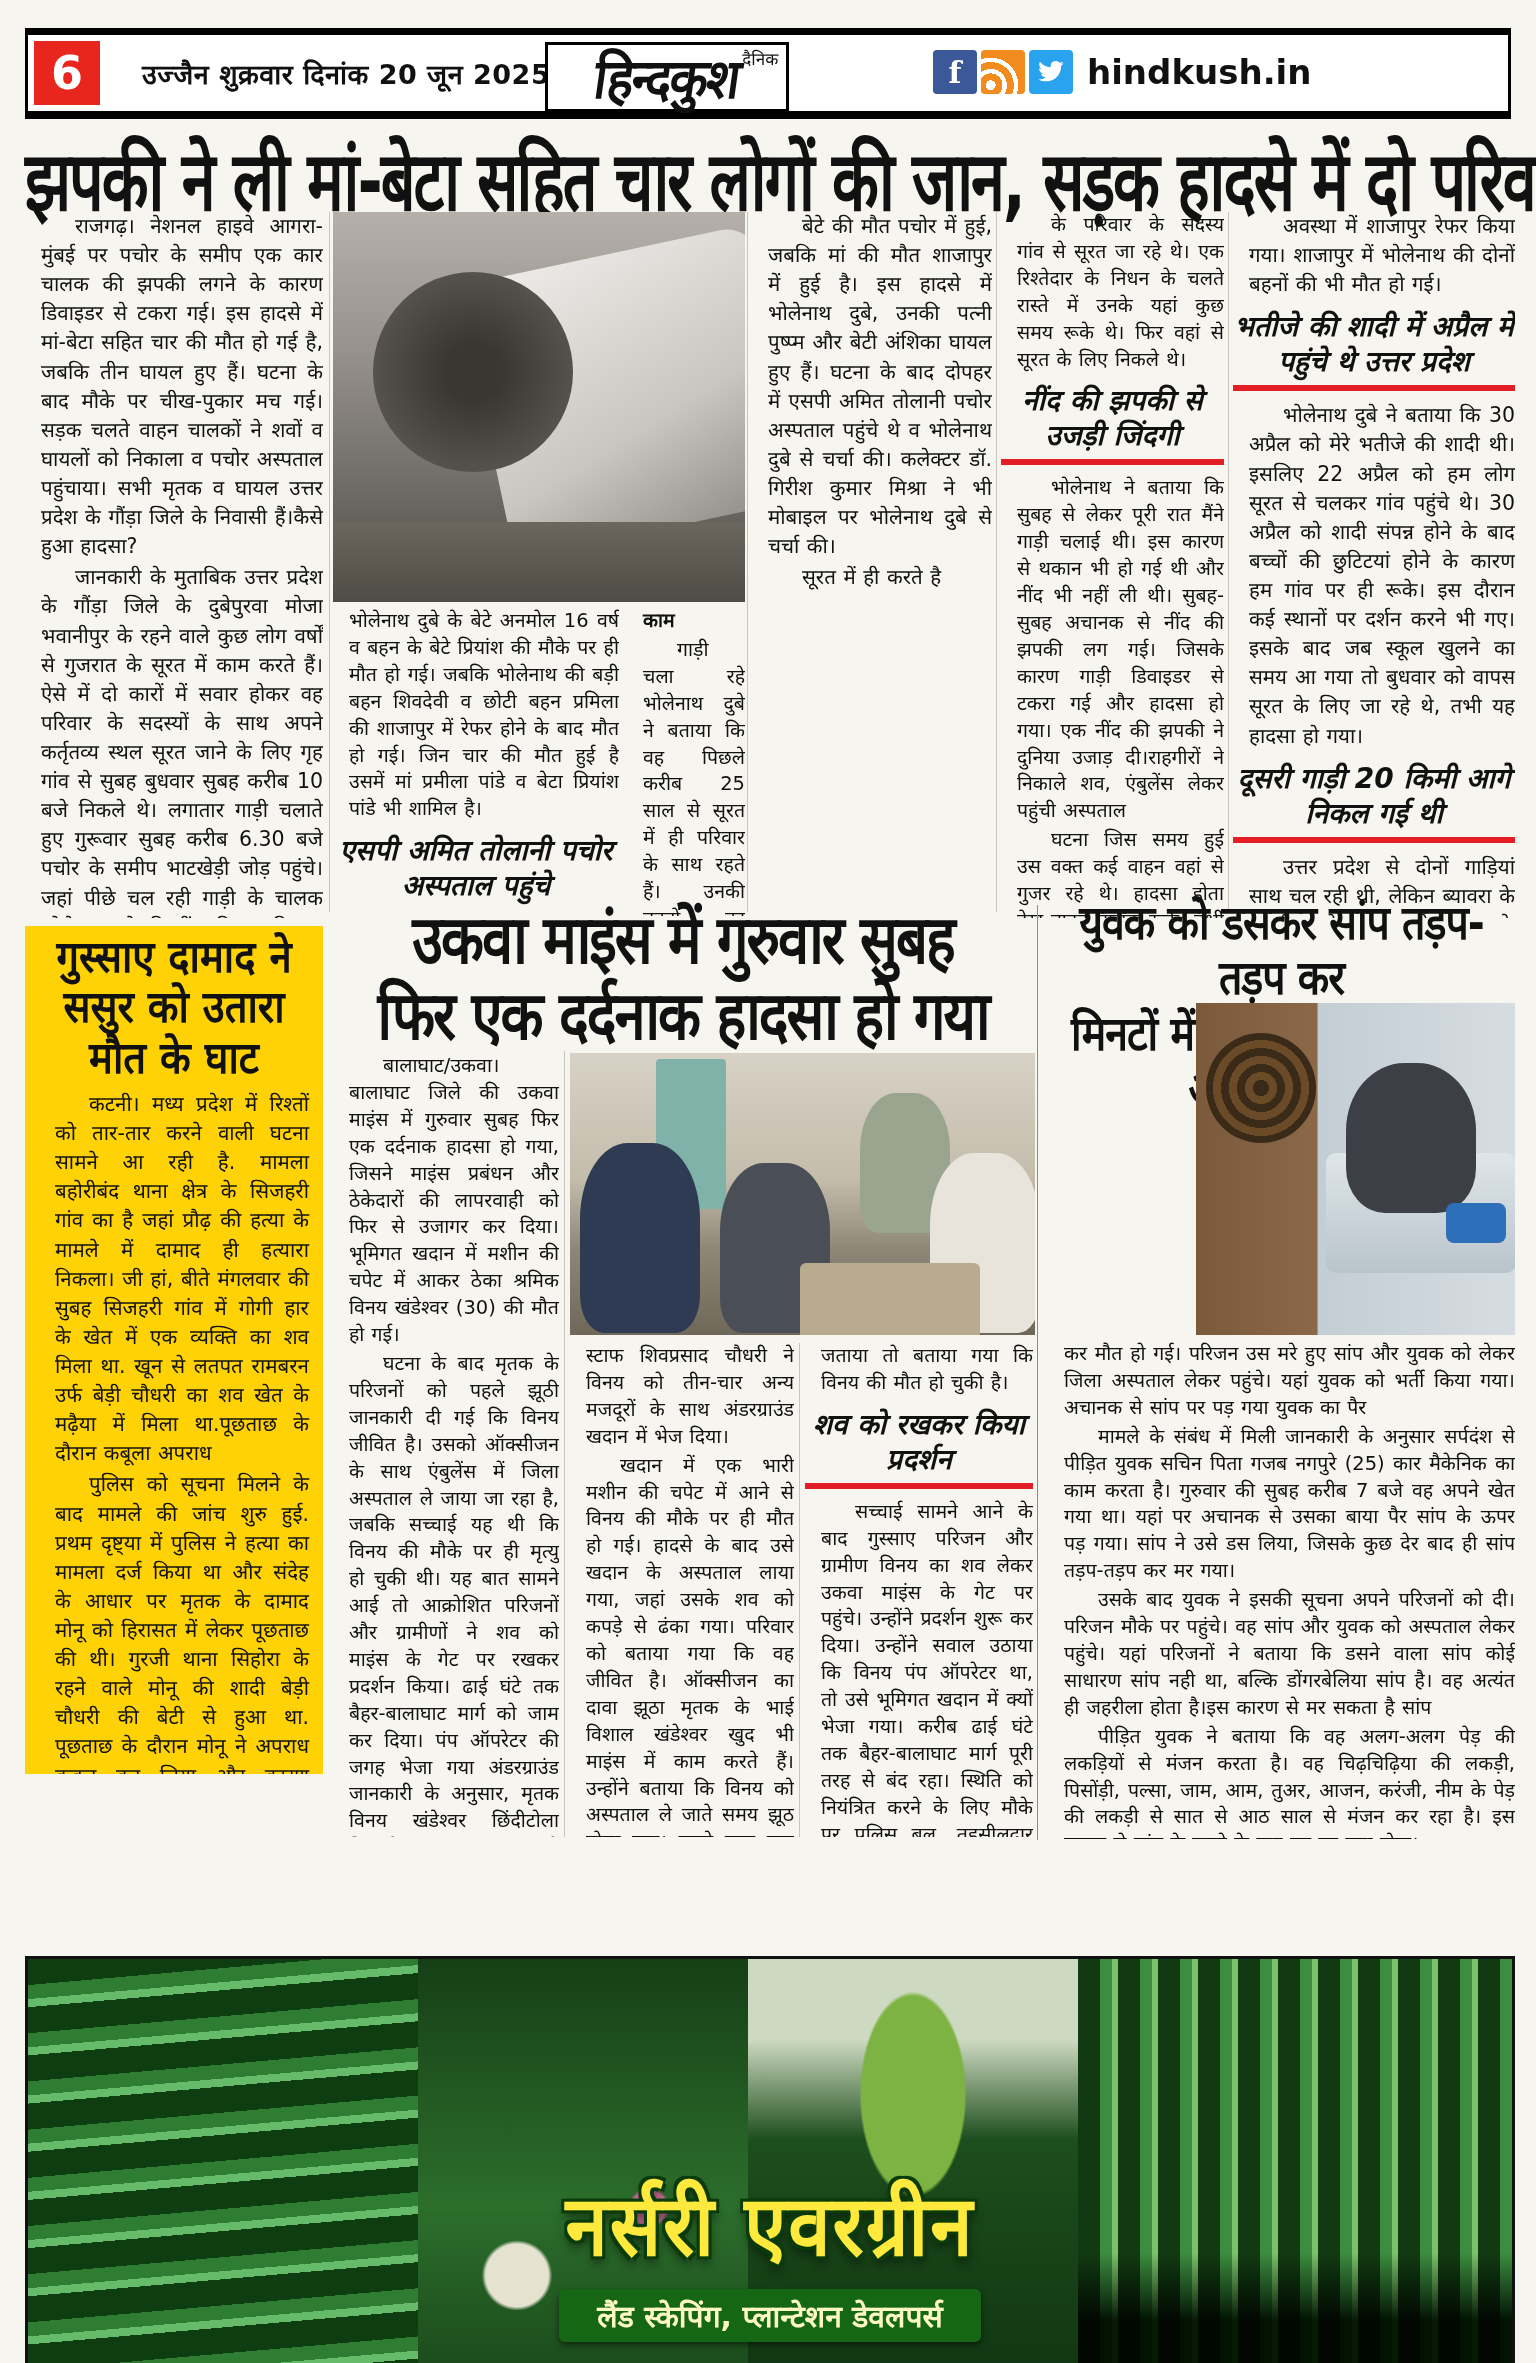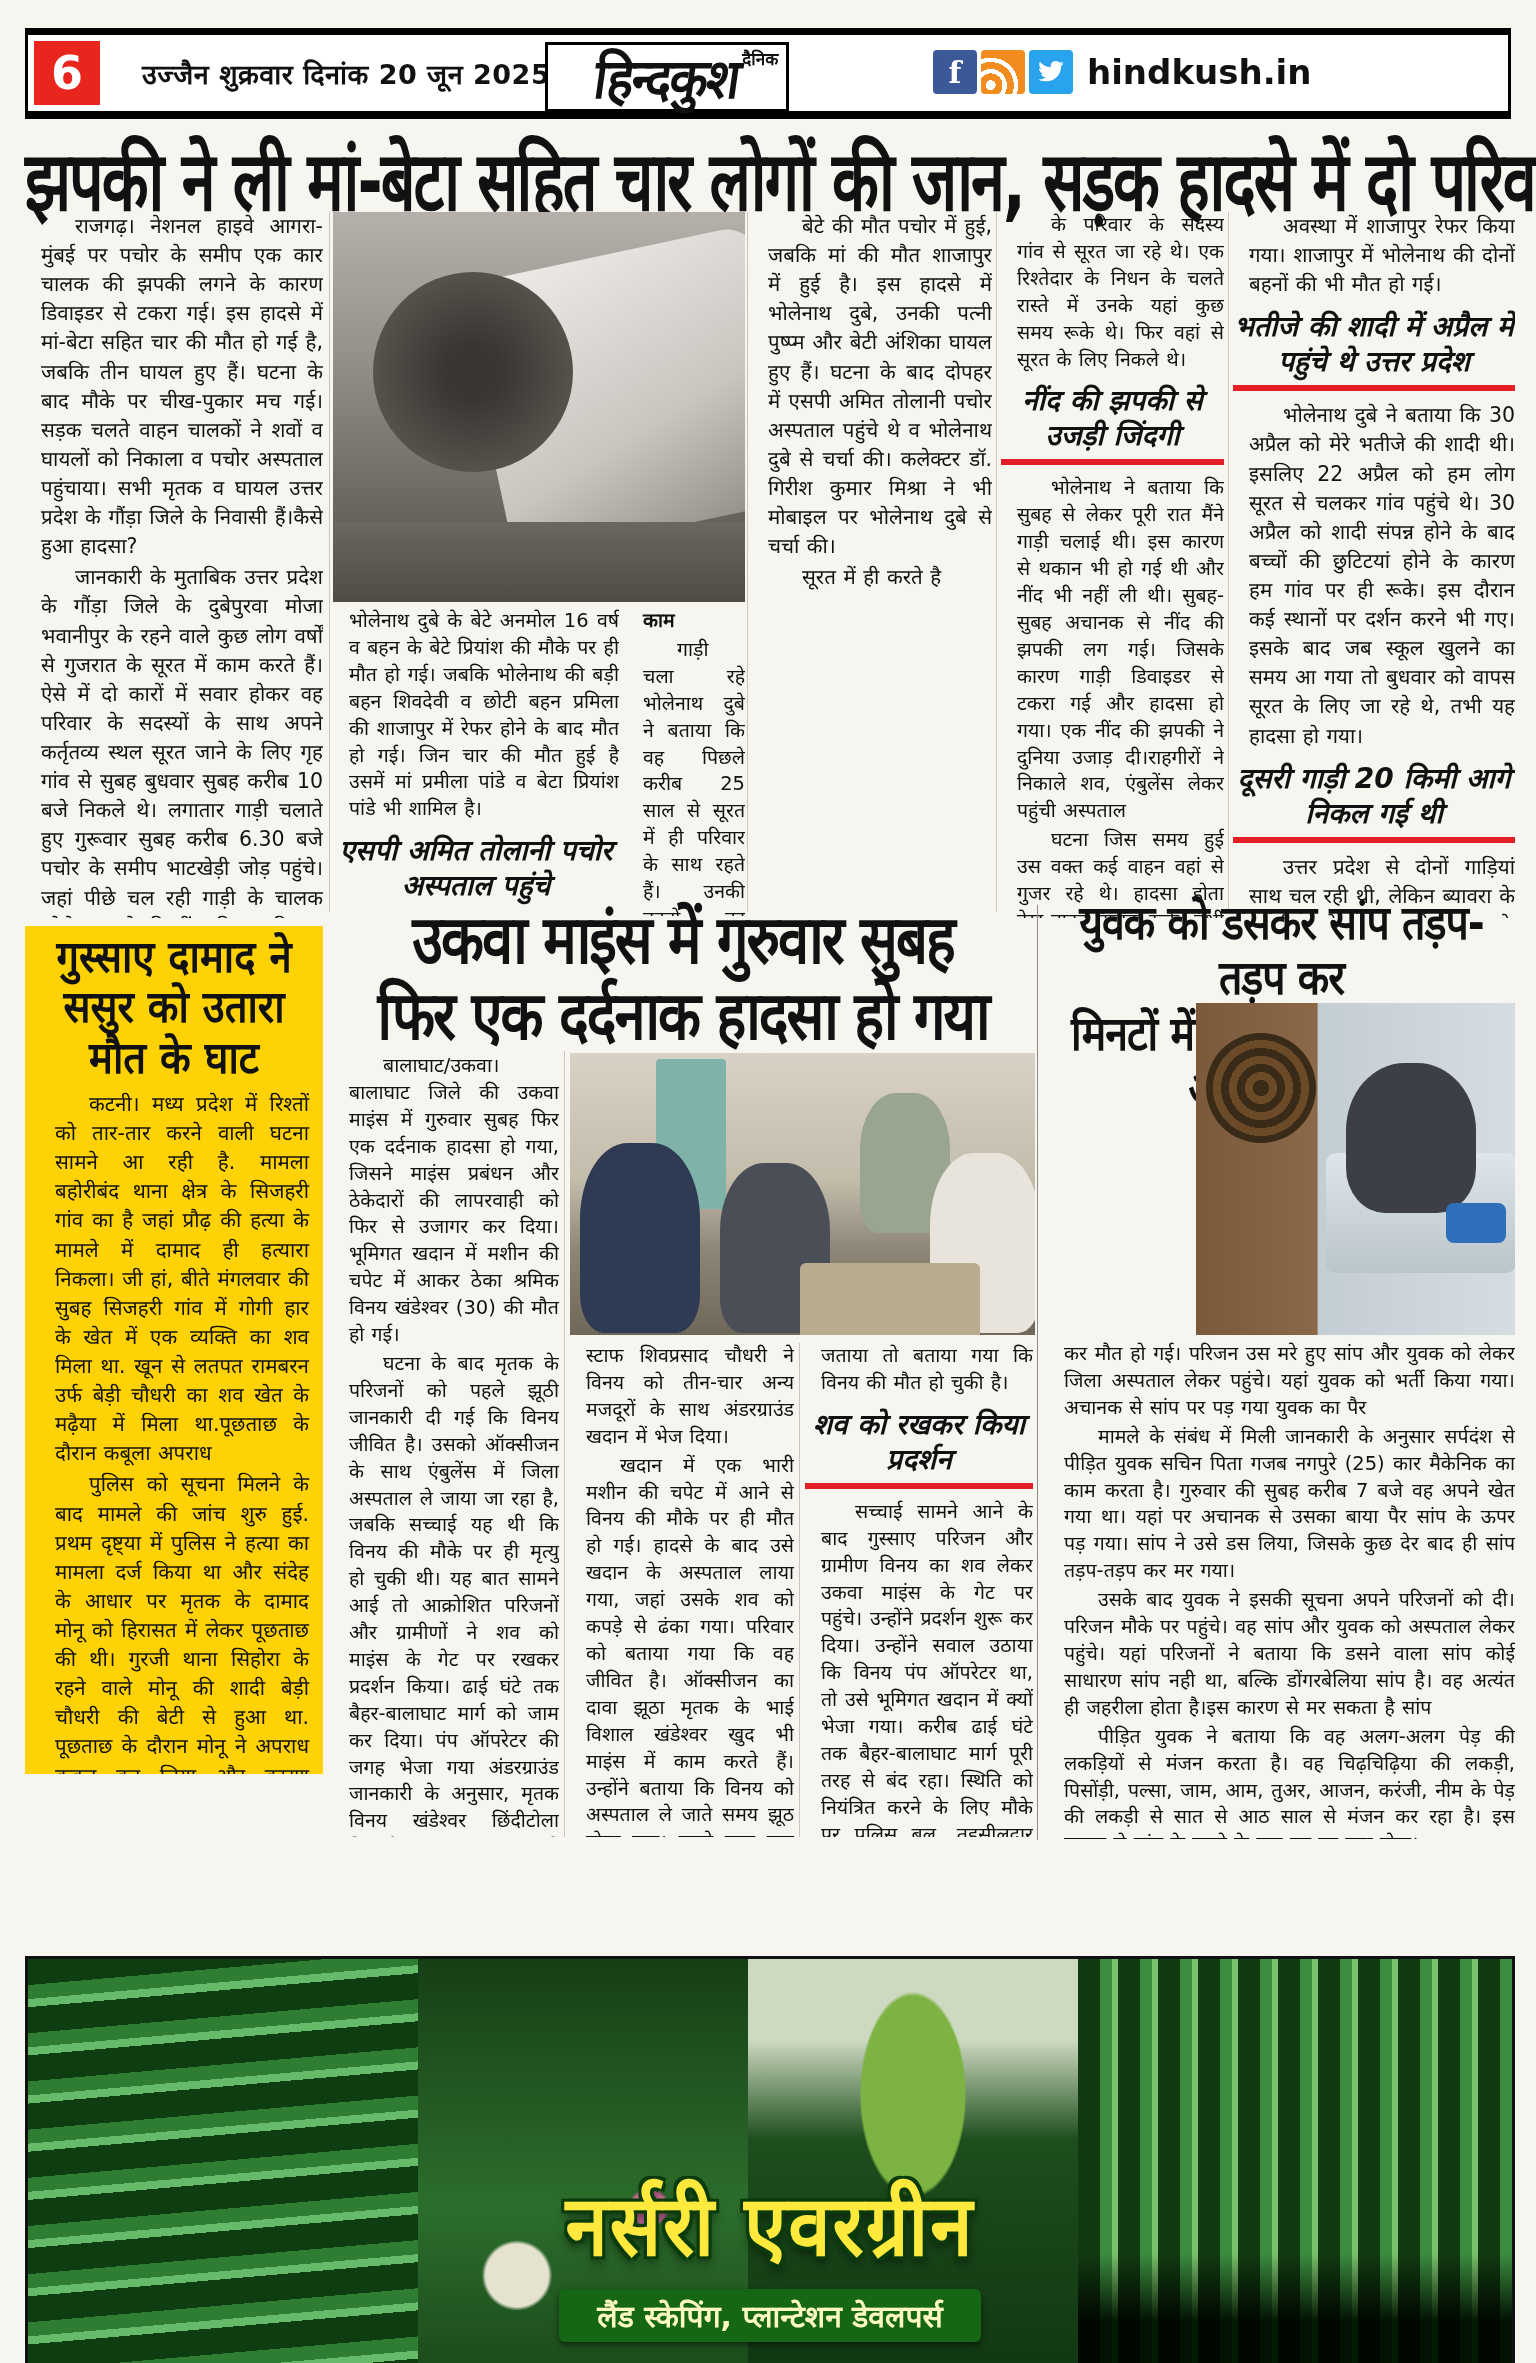--- a/index.html
+++ b/index.html
@@ -15,21 +15,21 @@
   .pgnum{background:#e8261d;color:#fff;font-weight:900;font-size:46px;display:flex;align-items:center;justify-content:center;}
   .dateline{font-weight:700;font-size:27px;margin-left:42px;letter-spacing:.5px;}
   .section{font-weight:900;font-size:36px;transform:scaleY(1.15);}
   .sicon{width:44px;height:44px;border-radius:4px;display:flex;align-items:center;justify-content:center;color:#fff;font-weight:900;font-size:30px;margin-right:4px;}
   .fb{background:#3b5998;font-family:"DejaVu Serif",serif;}
   .rss{background:#f28c1f;background-image:radial-gradient(circle at 22% 80%, #fff 0 10%, rgba(0,0,0,0) 10% 24%, #fff 24% 33%, rgba(0,0,0,0) 33% 47%, #fff 47% 56%, rgba(0,0,0,0) 56%);}
   .tw{background:#2aa3ef;}
   .site{font-weight:900;font-size:34px;margin-left:10px;}
   .logobox{border:3px solid #000;background:#fff;position:relative;display:flex;align-items:center;justify-content:center;}
   .logomain{font-weight:900;font-size:50px;transform:skewX(-8deg) scaleY(1.1);letter-spacing:-2px;}
-  .logotag{position:absolute;top:2px;right:8px;font-weight:700;font-size:17px;}
+  .logotag{position:absolute;top:2px;right:8px;font-weight:400;font-size:17px;}
   
   .h1{font-weight:900;text-align:center;white-space:nowrap;transform:scaleY(1.35);transform-origin:center top;font-size:61px;letter-spacing:-2px;}
   .h2{font-weight:900;text-align:center;transform:scaleY(1.2);transform-origin:center top;font-size:56px;line-height:1.12;letter-spacing:-2px;}
   .h3{font-weight:900;text-align:center;transform:scaleY(1.15);transform-origin:center top;font-size:41px;line-height:1.18;letter-spacing:-1px;}
   
   .col{overflow:hidden;}
   .p{font-size:20.5px;line-height:1.42;text-align:justify;text-indent:34px;margin:0 0 2px 16px;word-spacing:1px;}
   .p.small{font-size:19.5px;line-height:1.38;}
   .p.noind{text-indent:0;}
   .sub{font-weight:800;font-style:italic;text-align:center;font-size:28px;line-height:1.25;margin:10px 0 4px 0;}

